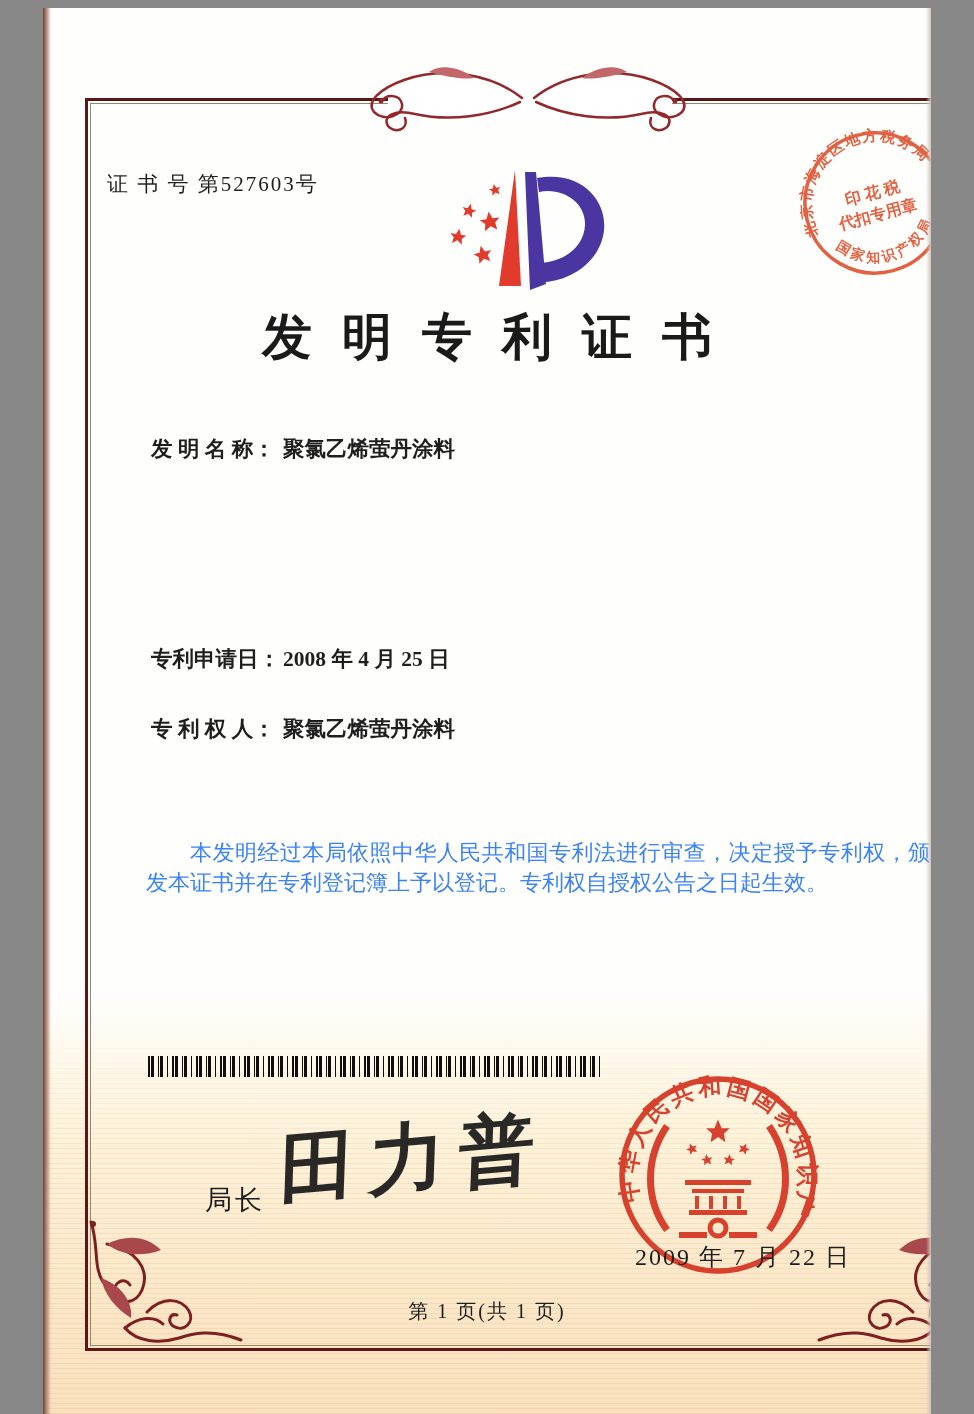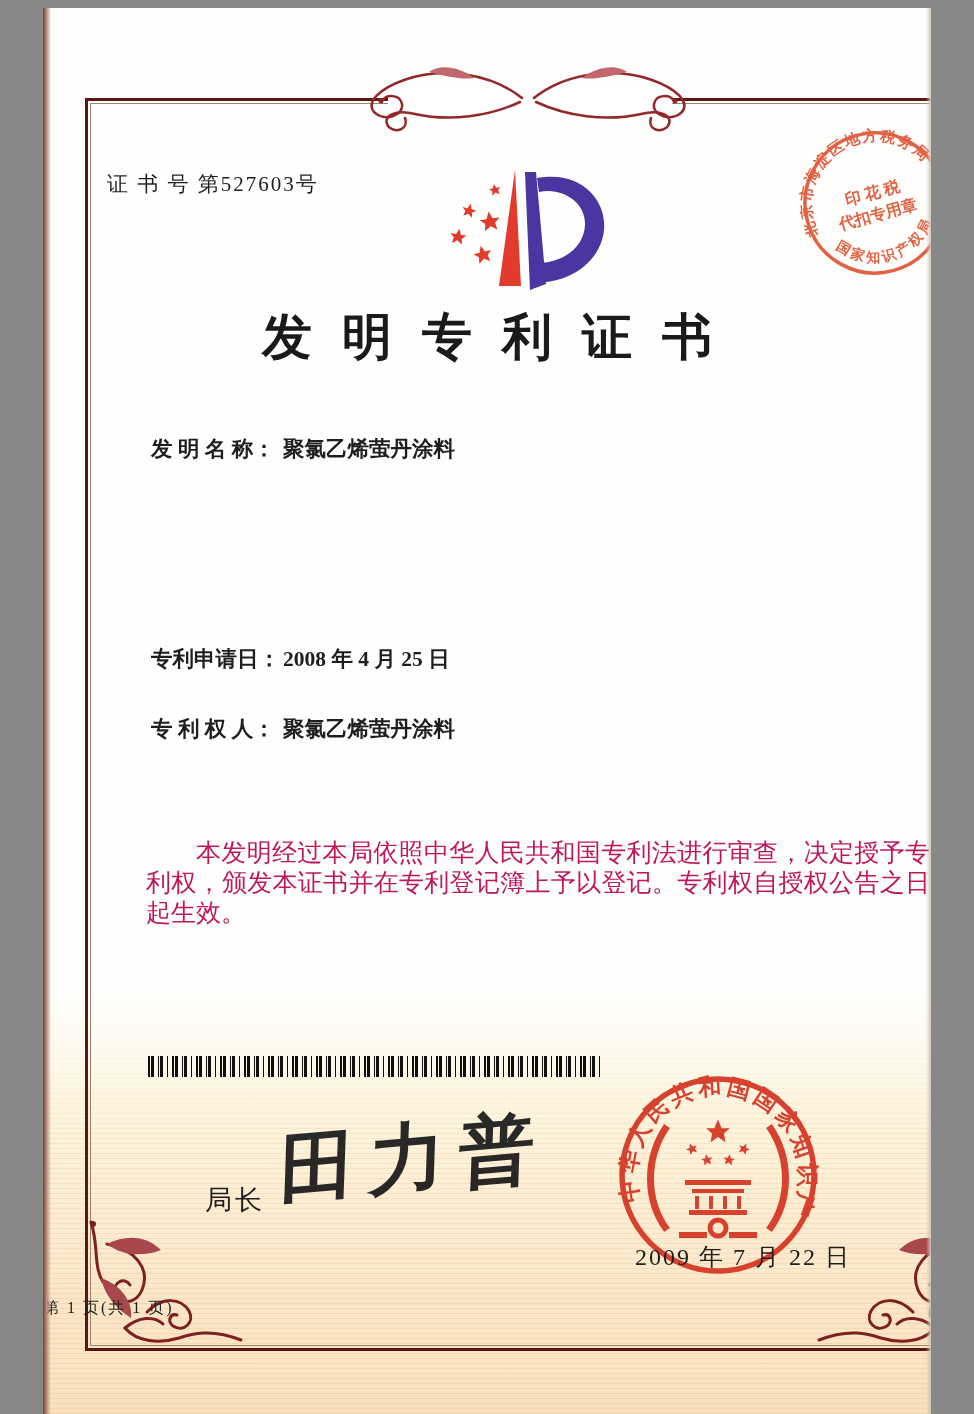--- a/index.html
+++ b/index.html
@@ -25,35 +25,35 @@
   
   .frame{position:absolute;left:42px;top:90px;width:888px;height:1247px;
     border:3px solid #5c1616;z-index:1;}
   .frame-inner{position:absolute;inset:2px;border:1px solid #97856e;}
   .abs{position:absolute;z-index:2;}
   .cert-no{left:64px;top:162px;font-size:21px;letter-spacing:2px;}
   .title{left:0;right:0;top:296px;text-align:center;font-size:50px;font-weight:bold;
     letter-spacing:30px;text-indent:30px;color:#1a1a1a;}
   .field-row{left:108px;width:800px;font-size:21.5px;white-space:nowrap;font-weight:bold;}
   .field-label{display:inline-block;width:132px;}
-  .paragraphs{left:103px;top:830px;width:784px;font-size:25px;line-height:30px;
-    text-align:justify;color:#be185d;}
+  .paragraphs{left:103px;top:830px;width:784px;font-size:22px;line-height:30px;
+    text-align:justify;color:#3b82f6;}
   .paragraphs p{margin:0;text-indent:2em;}
   .barcode{left:105px;top:1048px;width:452px;height:21px;
     background:repeating-linear-gradient(90deg,
       #0f0f0f 0 2px,transparent 2px 3px,
       #0f0f0f 3px 6px,transparent 6px 10px,
       #0f0f0f 10px 11px,transparent 11px 12px,
       #0f0f0f 12px 15px,transparent 15px 19px,
       #0f0f0f 19px 20px,transparent 20px 24px);}
   .sig-role{left:162px;top:1174px;font-size:27px;letter-spacing:3px;}
   .sig-name{left:236px;top:1100px;font-size:76px;font-weight:bold;letter-spacing:14px;
     color:#181818;transform:rotate(-5deg) skewX(-7deg);opacity:.92;}
   .seal-date{left:592px;top:1233px;font-size:24px;letter-spacing:2px;color:#1f1f1f;}
-  .footer{left:0;right:0;top:1290px;font-size:16px;letter-spacing:2px;}
+  .footer{left:0;right:0;top:1290px;text-align:center;font-size:20px;letter-spacing:2px;}
   .tax-stamp{left:757px;top:120px;width:150px;height:150px;transform:rotate(-15deg);opacity:.9;}
   .sipo-logo{left:390px;top:150px;}
   .seal-svg{left:570px;top:1062px;opacity:.93;}
   .flourish{left:287px;top:46px;}
   .corner{width:165px;height:135px;}
   .corner-left{left:36px;top:1208px;}
   .corner-right{left:773px;top:1208px;transform:scaleX(-1);}
 </style>
 </head>
 <body>

